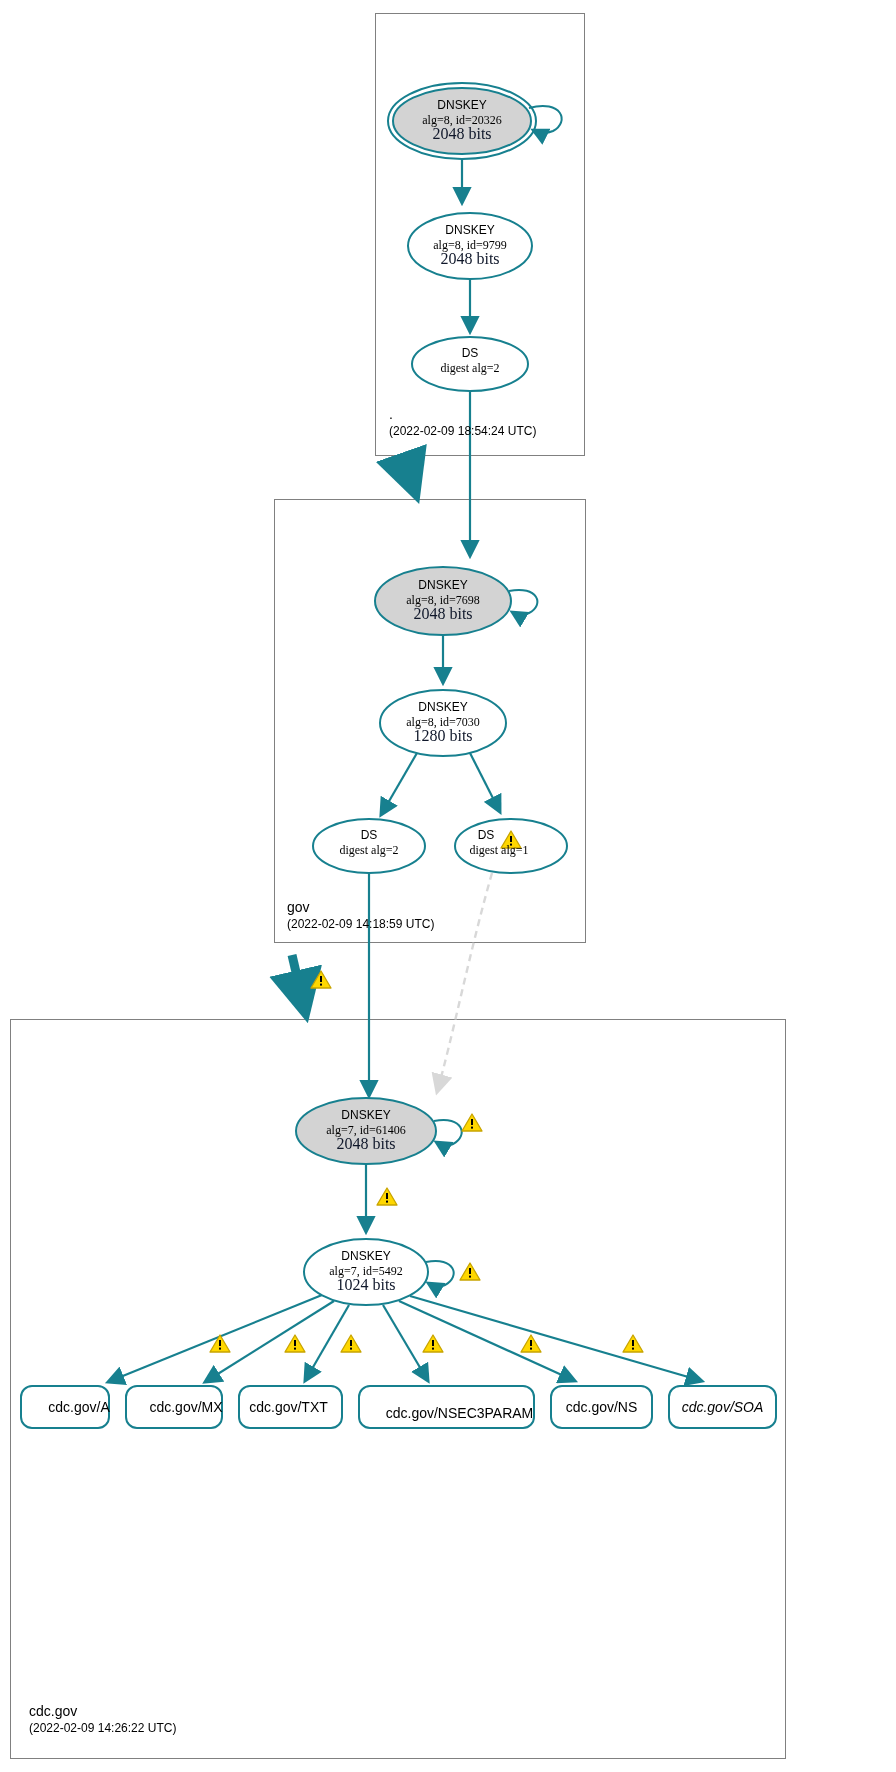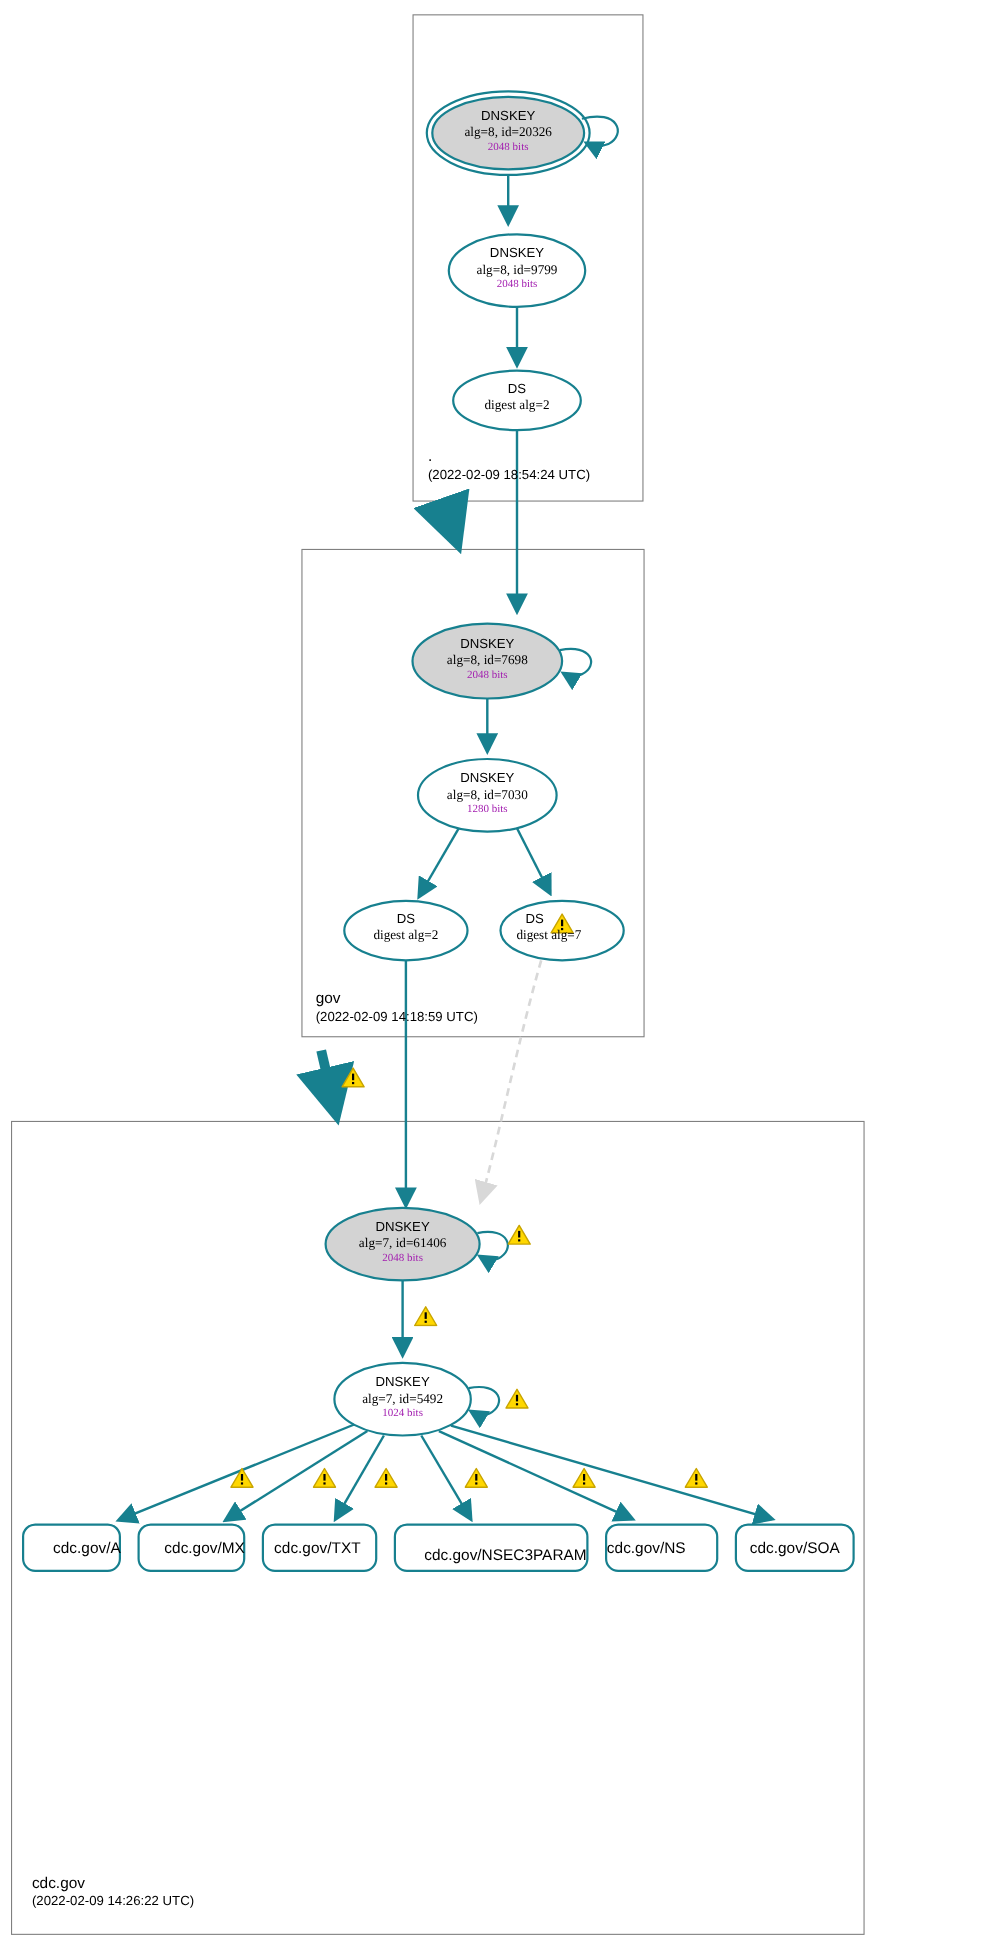--- a/index.html
+++ b/index.html
@@ -13,21 +13,21 @@
 
   
   .zonelabel{position:absolute;color:#000;font-family:"Liberation Sans",sans-serif;}
   .zonelabel .zname{font-size:14px;line-height:16px;white-space:nowrap;}
   .zonelabel .ztime{font-size:12px;line-height:14px;white-space:nowrap;margin-top:2px;}
 
   
   .nodetext{position:absolute;text-align:center;pointer-events:none;}
   .nodetext .t1{font-family:"Liberation Sans",sans-serif;font-size:12px;line-height:17px;color:#000;white-space:nowrap;}
   .nodetext .t2{font-family:"Liberation Serif",serif;font-size:12px;line-height:13px;color:#000;white-space:nowrap;}
-  .nodetext .t3{font-family:"Liberation Serif",serif;font-size:10px;line-height:13px;color:#a21caf;white-space:nowrap;}
+  .nodetext .t3{font-family:"Liberation Serif",serif;font-size:16px;line-height:13px;color:#0f172a;white-space:nowrap;}
 
   .rrtext{position:absolute;text-align:center;font-family:"Liberation Sans",sans-serif;
           font-size:14px;color:#000;white-space:nowrap;line-height:16px;}
 
   .warn{position:absolute;width:22px;height:20px;}
 </style>
 </head>
 <body>
 
 <div class="canvas">
@@ -198,41 +198,41 @@
     <div class="t3">1280 bits</div>
   </div>
 
   <div class="nodetext" style="left:299px;top:827px;width:140px;">
     <div class="t1">DS</div>
     <div class="t2">digest alg=2</div>
   </div>
 
   <div class="nodetext" style="left:429px;top:827px;width:140px;">
     <div class="t1" style="padding-right:26px;">DS</div>
-    <div class="t2">digest alg=7</div>
+    <div class="t2">digest alg=1</div>
   </div>
 
   <div class="nodetext" style="left:296px;top:1107px;width:140px;">
     <div class="t1">DNSKEY</div>
     <div class="t2">alg=7, id=61406</div>
     <div class="t3">2048 bits</div>
   </div>
 
   <div class="nodetext" style="left:296px;top:1248px;width:140px;">
     <div class="t1">DNSKEY</div>
     <div class="t2">alg=7, id=5492</div>
     <div class="t3">1024 bits</div>
   </div>
 
   <div class="rrtext" style="left:21px;top:1399px;width:88px;padding-left:14px;">cdc.gov/A</div>
   <div class="rrtext" style="left:126px;top:1399px;width:120px;">cdc.gov/MX</div>
   <div class="rrtext" style="left:239px;top:1399px;width:99px;">cdc.gov/TXT</div>
   <div class="rrtext" style="left:359px;top:1405px;width:201px;">cdc.gov/NSEC3PARAM</div>
-  <div class="rrtext" style="left:537px;top:1399px;width:101px;">cdc.gov/NS</div>
-  <div class="rrtext" style="left:669px;top:1399px;width:107px;">cdc.gov/SOA</div>
+  <div class="rrtext" style="left:551px;top:1399px;width:101px;">cdc.gov/NS</div>
+  <div class="rrtext" style="left:669px;top:1399px;width:107px;font-style:italic;">cdc.gov/SOA</div>
 
   <div class="zonelabel" style="left:389px;top:406px;">
     <div class="zname">.</div>
     <div class="ztime">(2022-02-09 18:54:24 UTC)</div>
   </div>
   <div class="zonelabel" style="left:287px;top:899px;">
     <div class="zname">gov</div>
     <div class="ztime">(2022-02-09 14:18:59 UTC)</div>
   </div>
   <div class="zonelabel" style="left:29px;top:1703px;">

